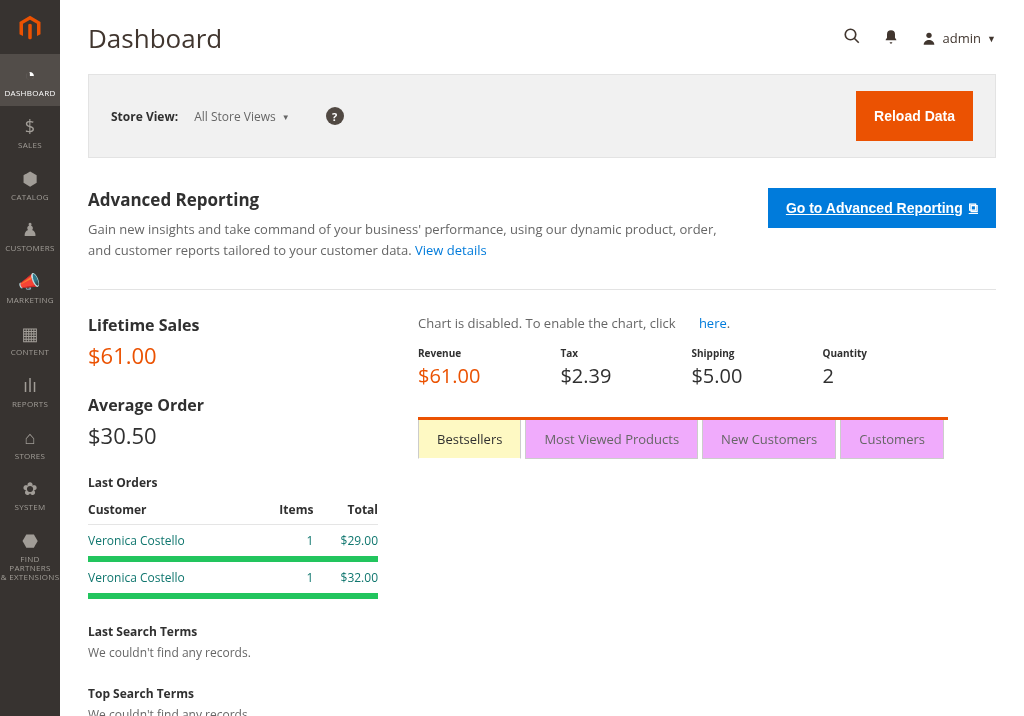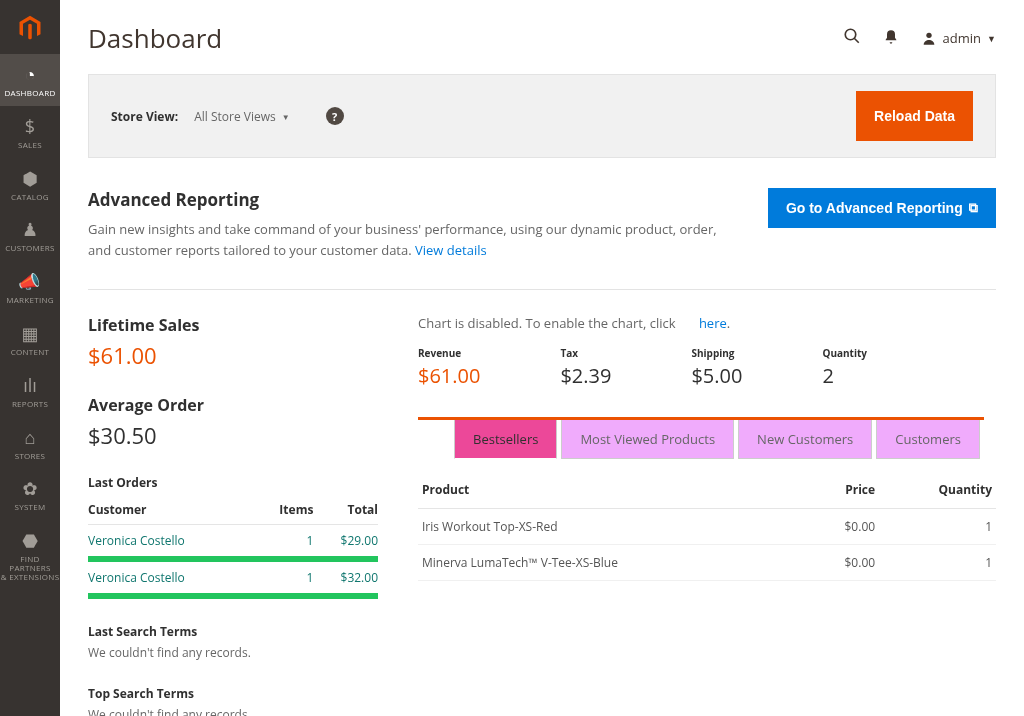--- a/index.html
+++ b/index.html
@@ -31,21 +31,21 @@
 .sv-select { font-size: 12px; color: #666; display: flex; align-items: center; gap: 6px; cursor: pointer; }
 .sv-select .caret { font-size: 8px; }
 .help-icon { width: 18px; height: 18px; border-radius: 50%; background: #514943; color: #fff; display: flex; align-items: center; justify-content: center; font-size: 11px; font-weight: 700; cursor: pointer; margin-left: 20px; }
 .btn-primary { background: #eb5202; color: #fff; border: none; padding: 17px 18px; font-size: 14px; font-weight: 600; cursor: pointer; }
 
 
 .adv-report { border-bottom: 1px solid #e3e3e3; padding-bottom: 28px; margin-bottom: 24px; display: flex; justify-content: space-between; align-items: flex-start; gap: 30px; }
 .adv-left h2 { font-size: 17px; font-weight: 700; color: #303030; margin-bottom: 8px; }
 .adv-left p { font-size: 13px; color: #666; line-height: 1.6; max-width: 700px; }
 .adv-left a { color: #007bdb; text-decoration: none; }
-.btn-secondary { background: #007bdb; color: #fff; border: none; padding: 12px 18px; font-size: 14px; font-weight: 600; cursor: pointer; display: flex; align-items: center; gap: 6px; white-space: nowrap; }
+.btn-secondary { background: #007bdb; color: #fff; border: none; padding: 12px 18px; font-size: 14px; font-weight: 600; cursor: pointer; display: flex; align-items: center; gap: 6px; white-space: nowrap; text-decoration: underline; }
 .ext-icon { font-size: 13px; }
 
 
 .content-cols { display: flex; gap: 40px; }
 .col-left { width: 290px; }
 .col-right { flex: 1; }
 
 .stat-block { margin-bottom: 24px; }
 .stat-label { font-size: 16px; font-weight: 700; color: #303030; margin-bottom: 4px; }
 .stat-value { font-size: 22px; font-weight: 400; color: #eb5202; }
@@ -62,21 +62,21 @@
 .chart-msg a { color: #007bdb; text-decoration: none; margin-left: 20px; }
 
 .metrics { display: flex; gap: 80px; margin-bottom: 28px; }
 .metric .mlabel { font-size: 10px; font-weight: 700; color: #303030; margin-bottom: 2px; }
 .metric .mvalue { font-size: 20px; font-weight: 400; color: #303030; }
 .metric.revenue .mvalue { color: #eb5202; }
 
 
 .tabs { display: flex; border-top: 3px solid #eb5202; border-bottom: none; width: fit-content; }
 .tab { padding: 10px 18px; font-size: 13px; color: #666; background: #f0abfc; border: 1px solid #ccc; margin-right: 4px; cursor: pointer; border-top: none; }
-.tab.active { background: #ec4899; color: #303030; border-bottom-color: #fff; margin-left: 36px; }
+.tab.active { background: #fef9c3; color: #303030; border-bottom-color: #fff; }
 
 .prod-table { width: 100%; border-collapse: collapse; font-size: 12px; margin-top: 12px; }
 .prod-table th { text-align: left; font-weight: 700; color: #303030; padding: 10px 4px; border-bottom: 1px solid #e5e5e5; }
 .prod-table th.r, .prod-table td.r { text-align: right; }
 .prod-table td { padding: 9px 4px; border-bottom: 1px solid #f0f0f0; color: #555; }
 </style>
 </head>
 <body>
 
 <div class="app">
@@ -247,38 +247,17 @@
           </div>
         </div>
 
         <div class="tabs">
           <div class="tab active">Bestsellers</div>
           <div class="tab">Most Viewed Products</div>
           <div class="tab">New Customers</div>
           <div class="tab">Customers</div>
         </div>
 
-        <table class="prod-table">
-          <thead>
-              <tr>
-            <th>Product</th>
-            <th class="r">Price</th>
-            <th class="r">Quantity</th>
-          </tr>
-            </thead>
-          <tbody>
-            <tr>
-              <td>Iris Workout Top-XS-Red</td>
-              <td class="r">$0.00</td>
-              <td class="r">1</td>
-            </tr>
-            <tr>
-              <td>Minerva LumaTech™ V-Tee-XS-Blue</td>
-              <td class="r">$0.00</td>
-              <td class="r">1</td>
-            </tr>
-          </tbody>
-        </table>
       </div>
     </div>
 
   </div>
 </div>
 
 </body></html>

